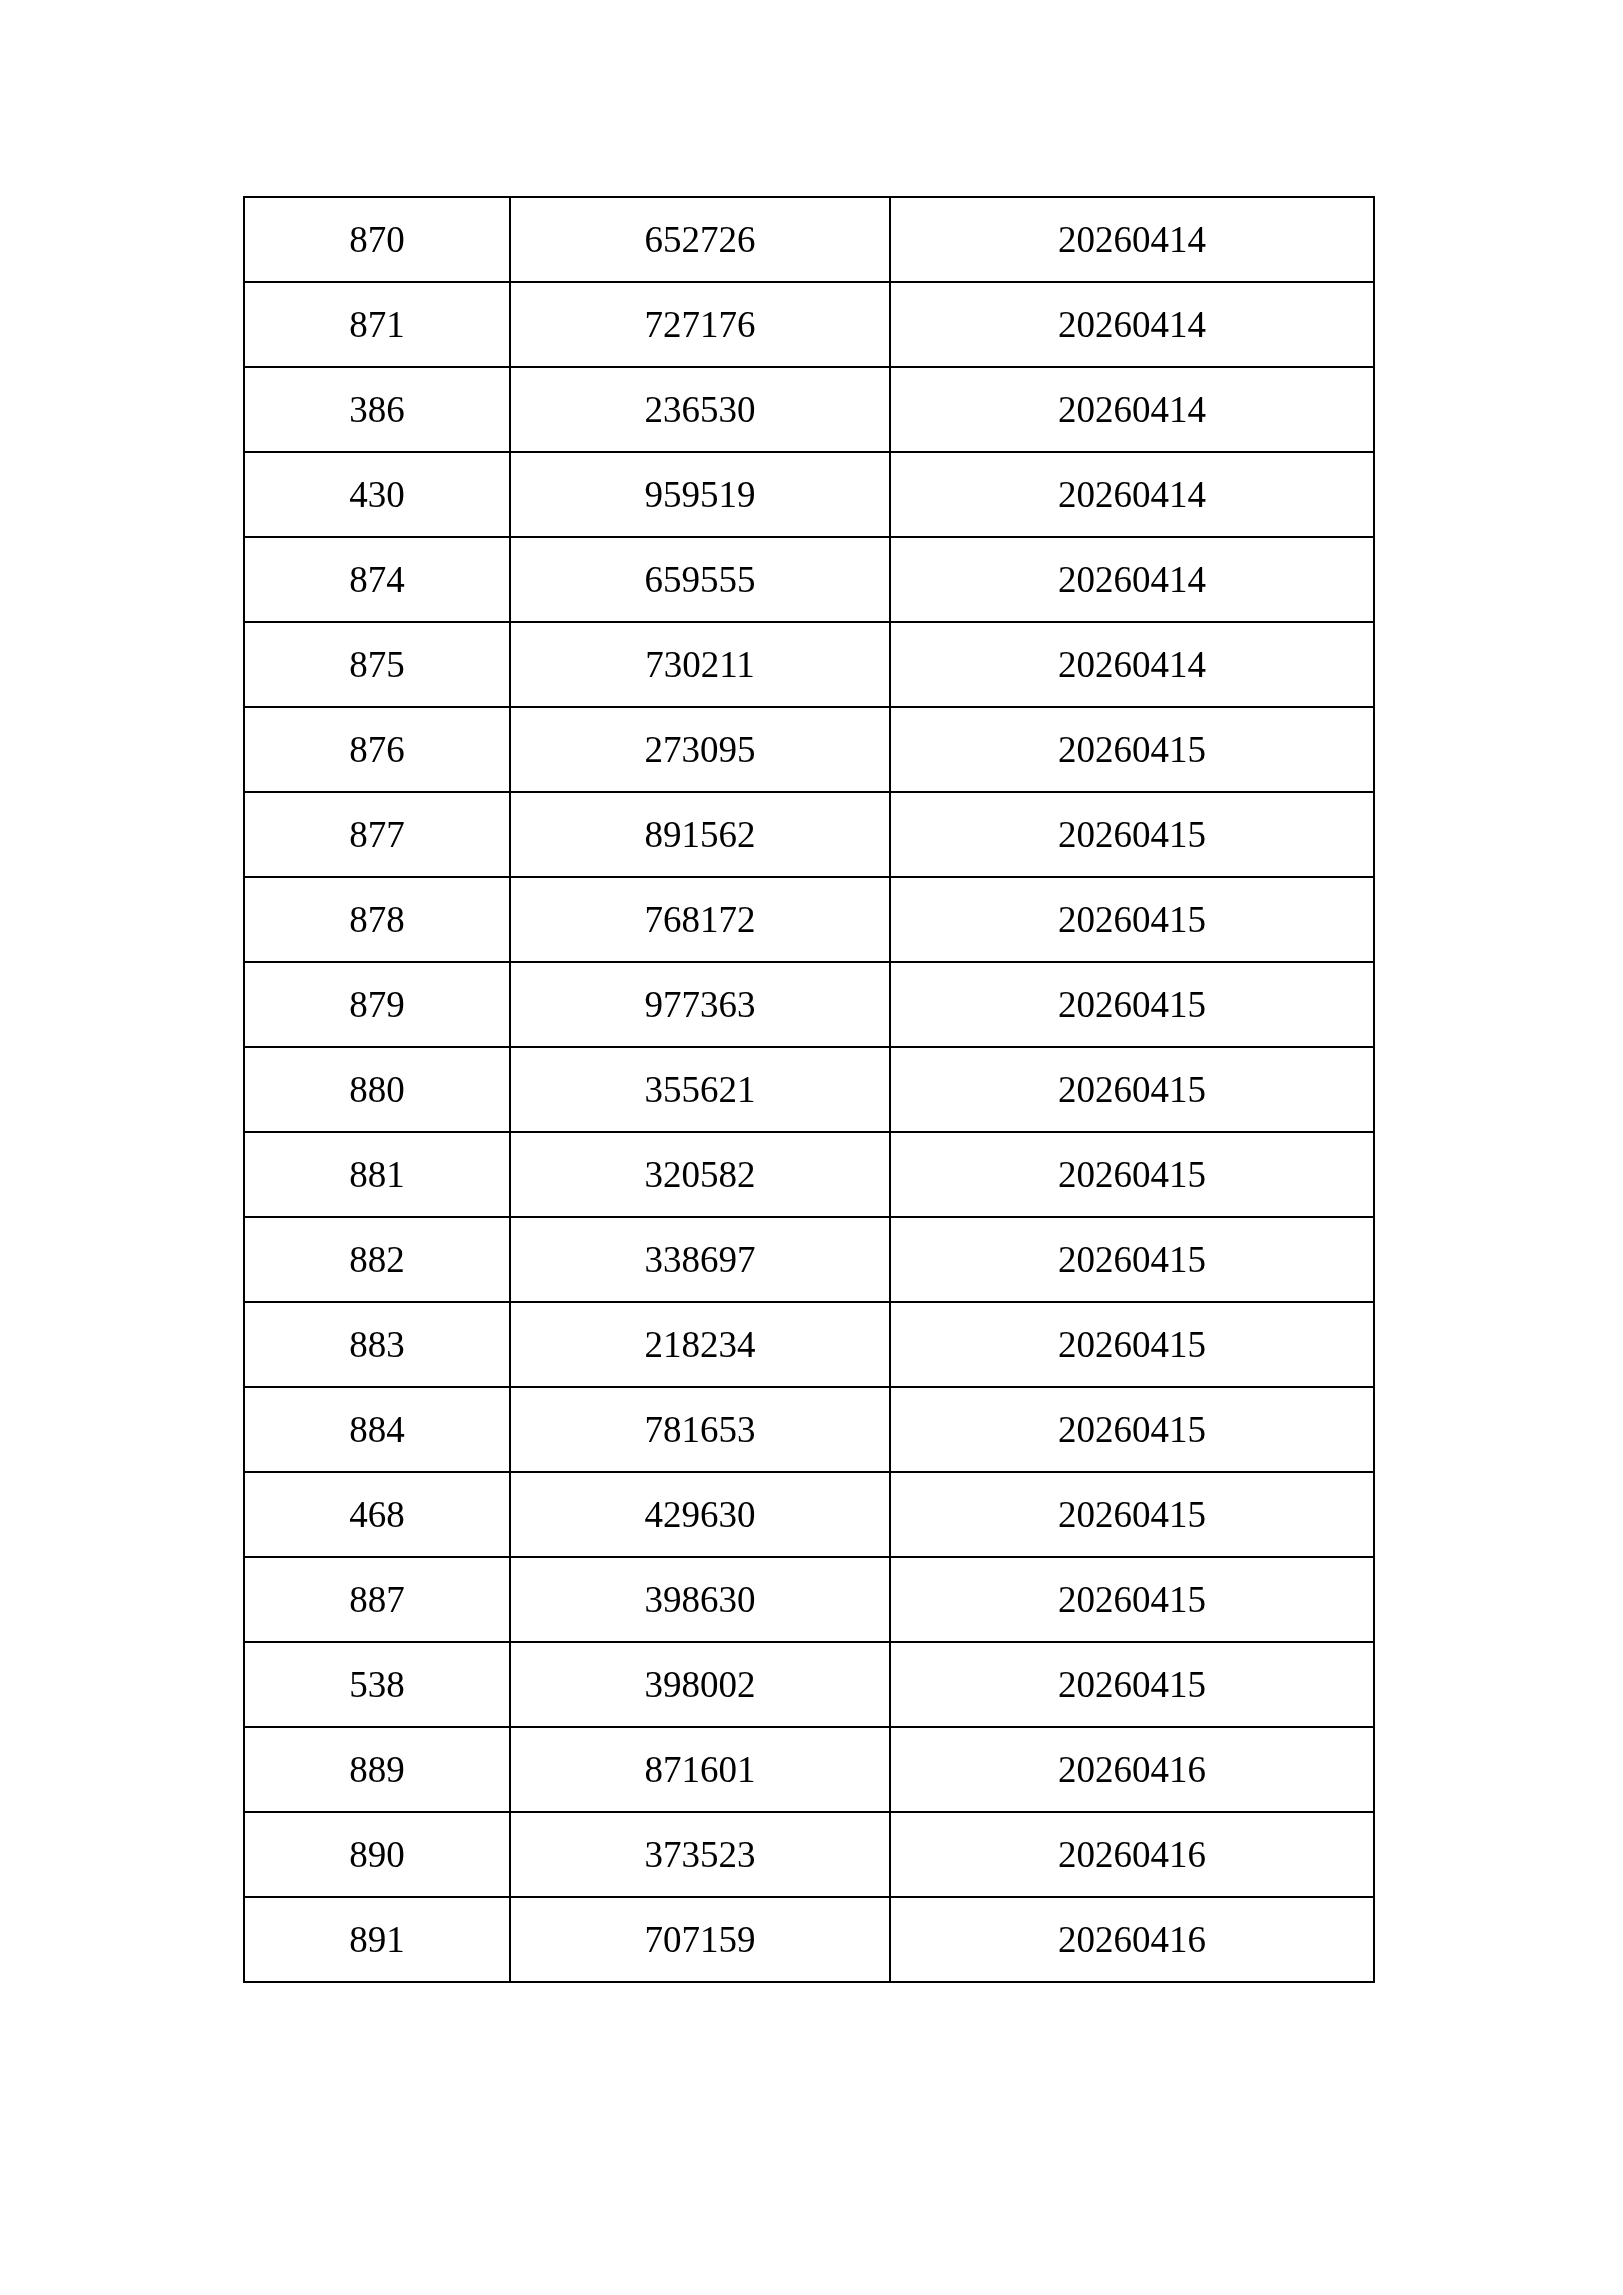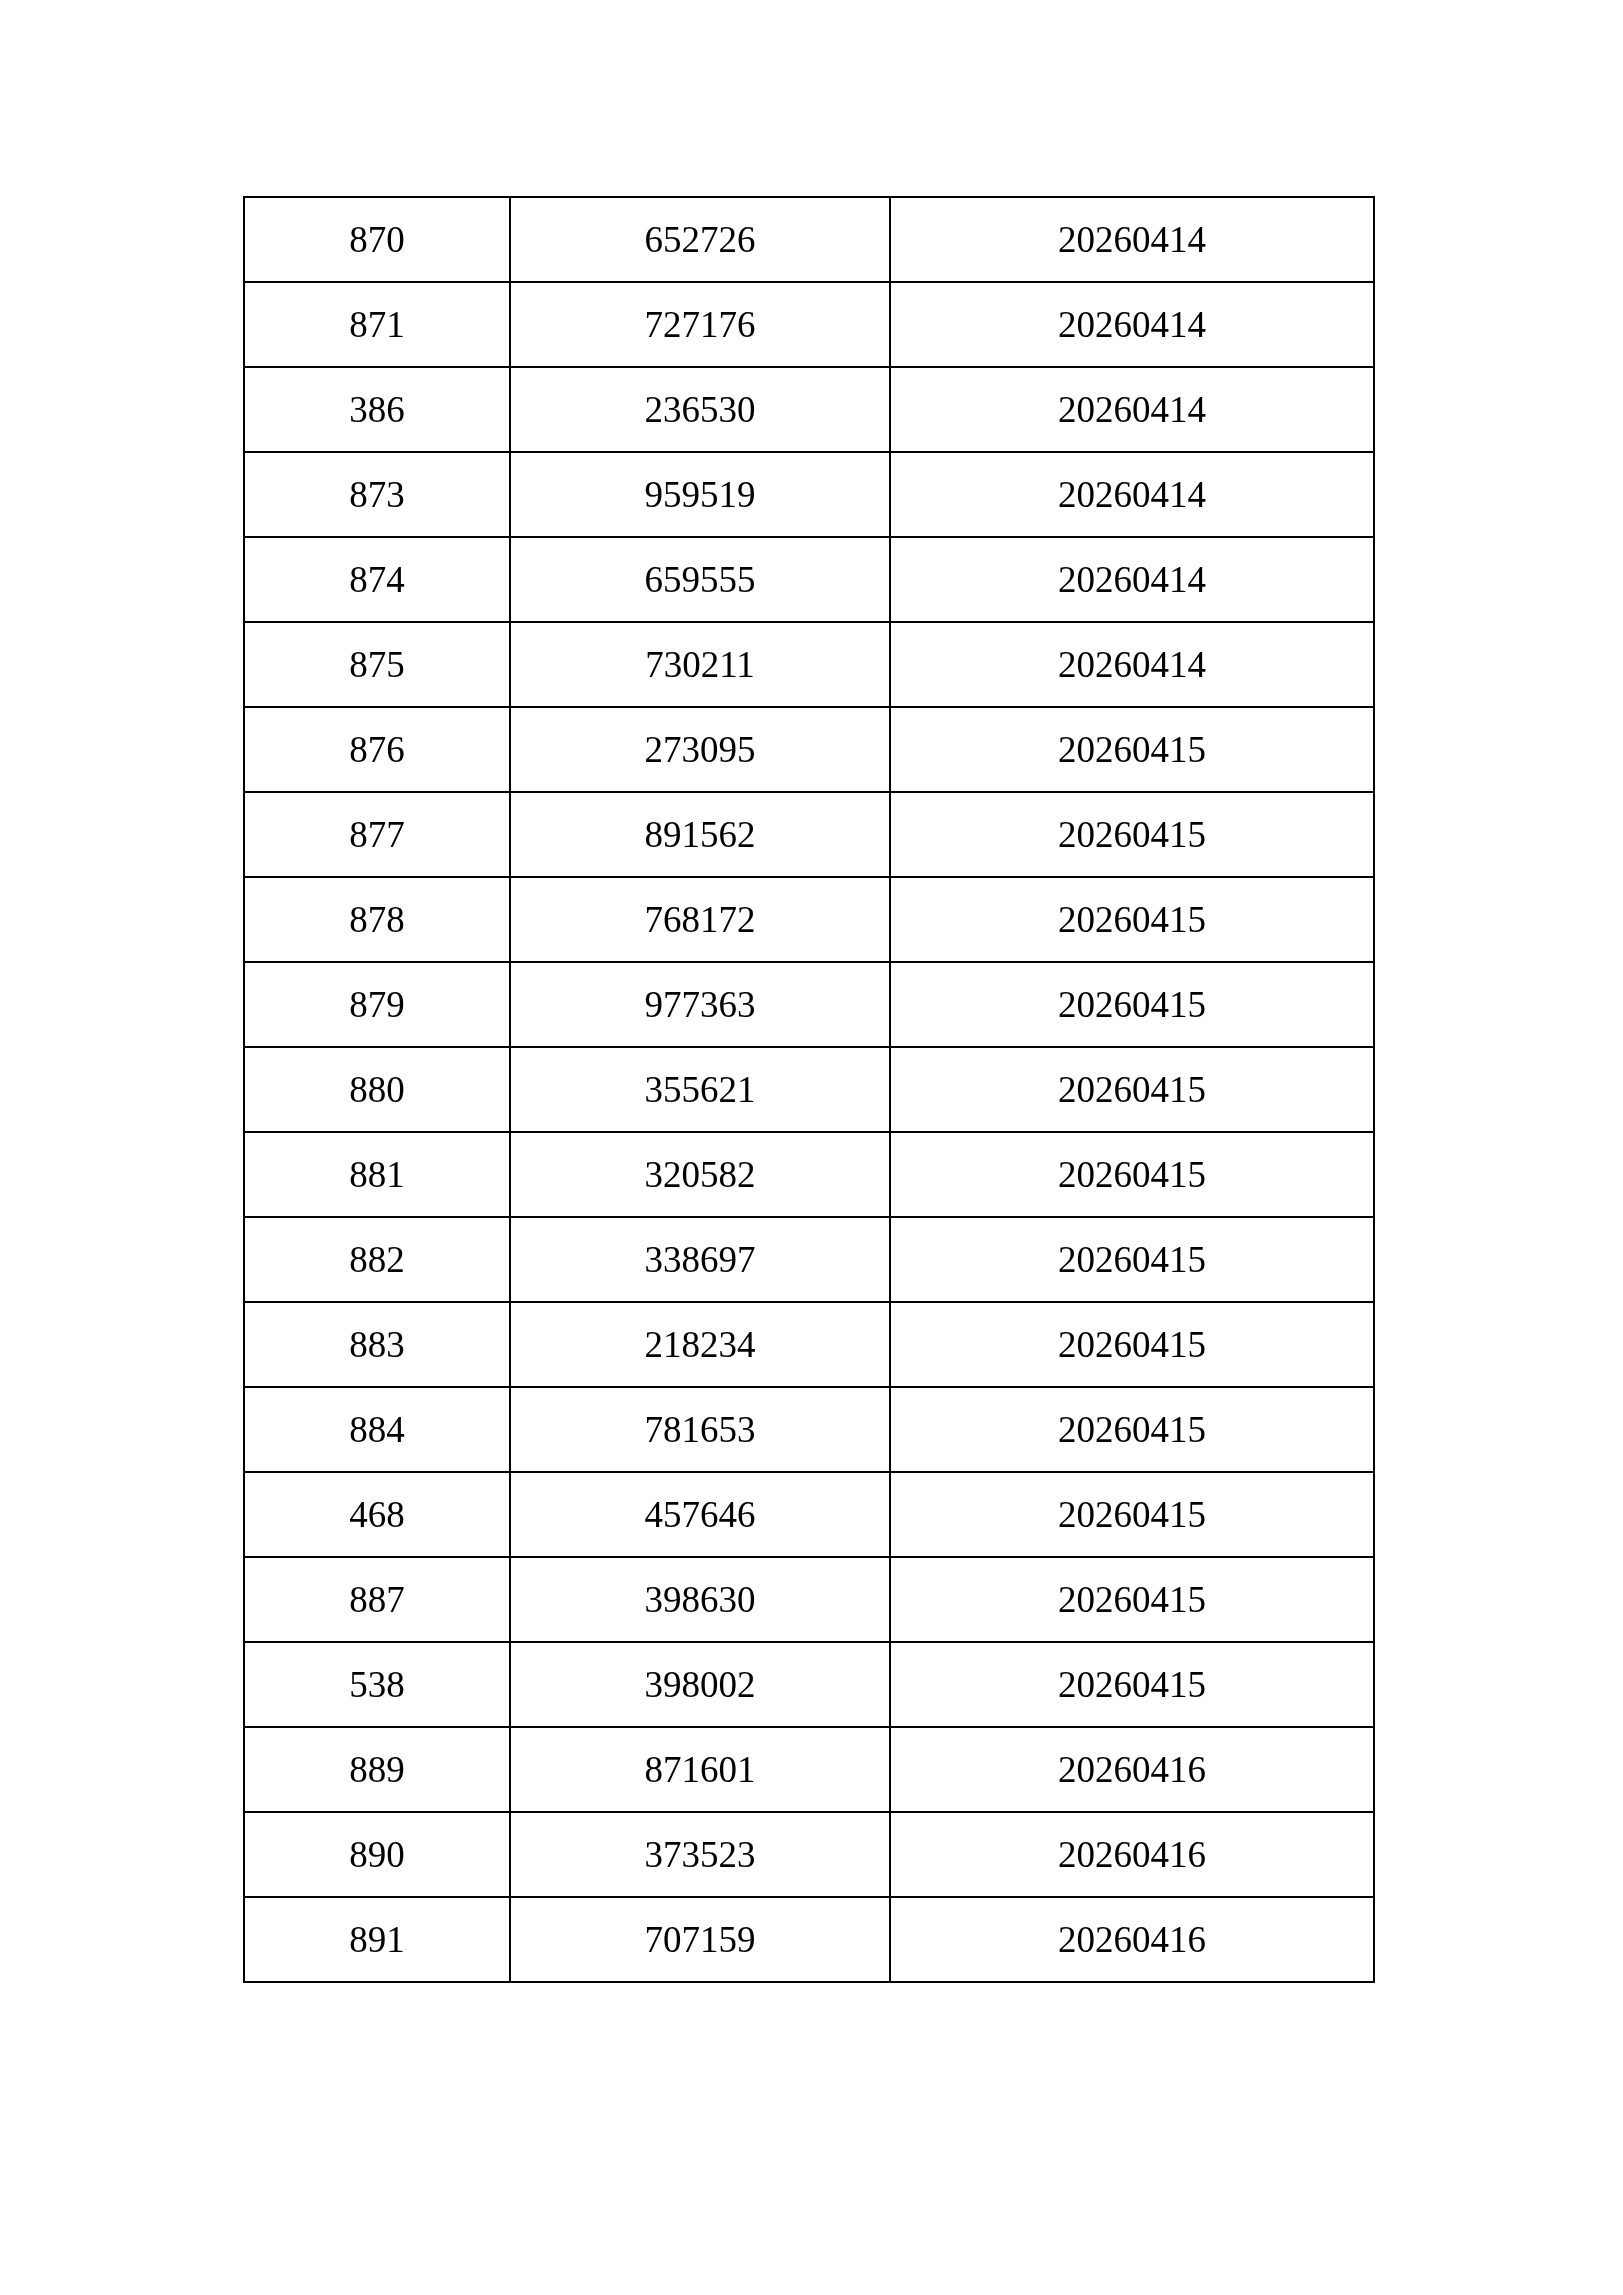--- a/index.html
+++ b/index.html
@@ -60,21 +60,21 @@
           <td>871</td>
           <td>727176</td>
           <td>20260414</td>
         </tr>
         <tr>
           <td>386</td>
           <td>236530</td>
           <td>20260414</td>
         </tr>
         <tr>
-          <td>873</td>
+          <td>430</td>
           <td>959519</td>
           <td>20260414</td>
         </tr>
         <tr>
           <td>874</td>
           <td>659555</td>
           <td>20260414</td>
         </tr>
         <tr>
           <td>875</td>
@@ -121,21 +121,21 @@
           <td>218234</td>
           <td>20260415</td>
         </tr>
         <tr>
           <td>884</td>
           <td>781653</td>
           <td>20260415</td>
         </tr>
         <tr>
           <td>468</td>
-          <td>457646</td>
+          <td>429630</td>
           <td>20260415</td>
         </tr>
         <tr>
           <td>887</td>
           <td>398630</td>
           <td>20260415</td>
         </tr>
         <tr>
           <td>538</td>
           <td>398002</td>

